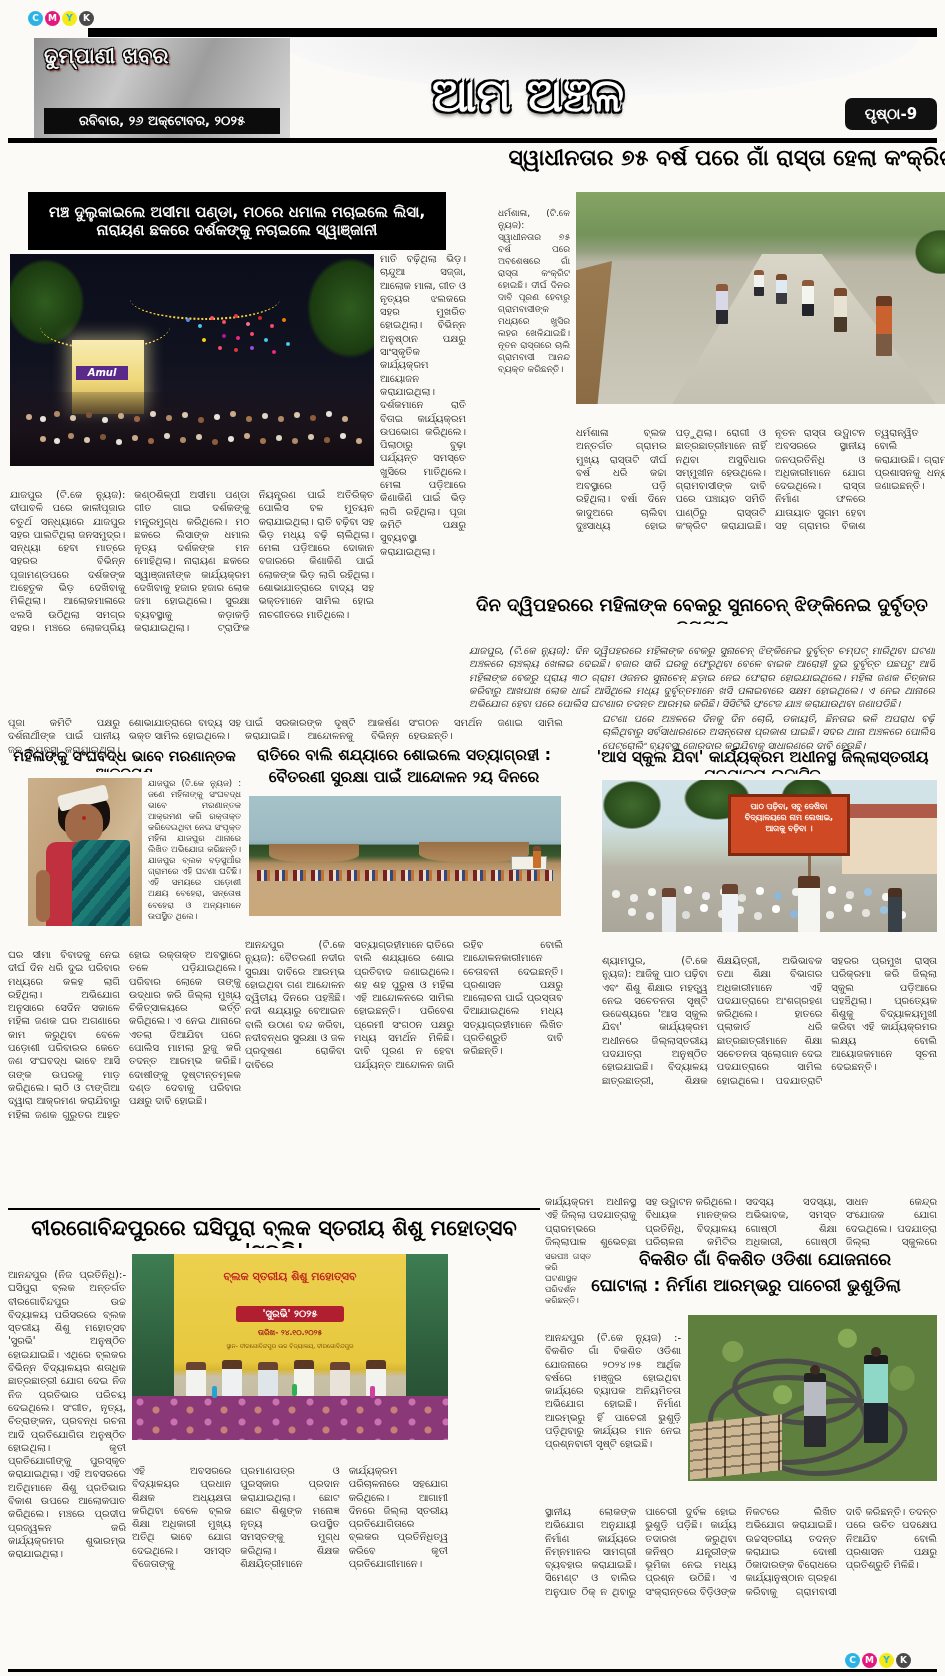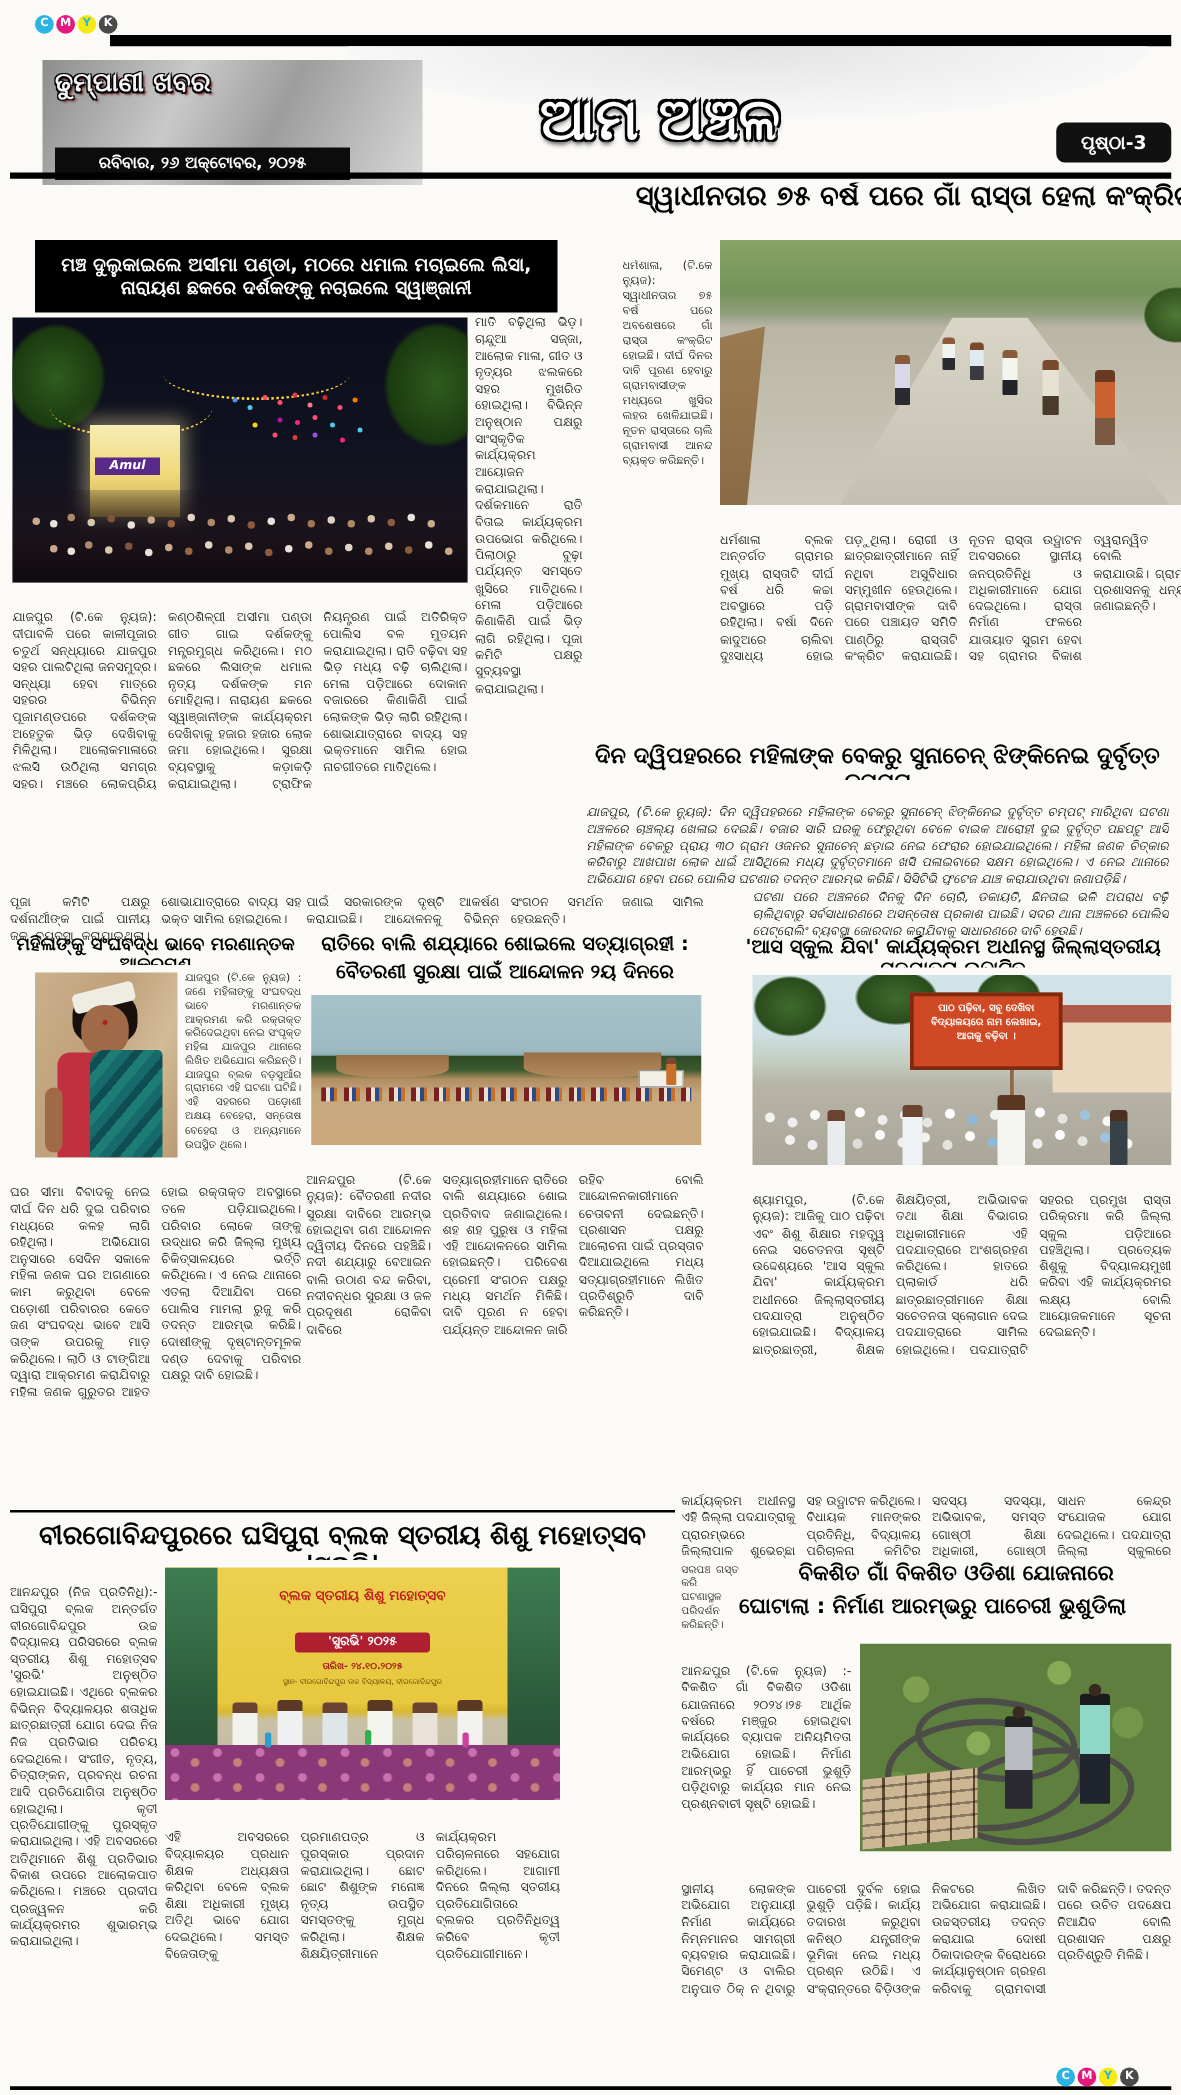--- a/index.html
+++ b/index.html
@@ -110,26 +110,26 @@
 </head>
 <body>
 
 <div class="abs cmyk" style="left:28px;top:6px;">
   <span class="c">C</span><span class="m">M</span><span class="y">Y</span><span class="k">K</span>
 </div>
 
 <div class="abs" style="left:28px;top:26px;width:909px;height:110px;">
   <div class="abs rule" style="left:60px;top:2px;width:849px;height:9px;"></div>
   <div class="abs gray-wash" style="left:250px;top:11px;width:640px;height:58px;"></div>
-  <div class="abs masthead-photo" style="left:6px;top:22px;width:304px;height:100px;">
+  <div class="abs masthead-photo" style="left:6px;top:12px;width:256px;height:100px;">
     <div class="abs paper-name" style="left:10px;top:6px;">ଢୁମ୍ପାଣୀ ଖବର</div>
     <div class="abs date-bar" style="left:10px;top:70px;width:236px;height:26px;line-height:26px;">ରବିବାର, ୨୬ ଅକ୍ଟୋବର, ୨୦୨୫</div>
   </div>
   <div class="abs section-title" style="left:300px;top:42px;width:400px;height:64px;">ଆମ ଅଞ୍ଚଳ</div>
-  <div class="abs page-badge" style="left:817px;top:72px;width:92px;height:32px;">ପୃଷ୍ଠା-3</div>
+  <div class="abs page-badge" style="left:817px;top:72px;width:92px;height:32px;">ପୃଷ୍ଠା-9</div>
 </div>
 <div class="abs rule" style="left:8px;top:138px;width:929px;height:5px;"></div>
 
 <div class="abs" style="left:8px;top:146px;width:458px;height:556px;">
   <div class="abs subhead-box" style="left:20px;top:46px;width:418px;height:58px;">ମଞ୍ଚ ଦୁଲୁକାଇଲେ ଅସୀମା ପଣ୍ଡା, ମଠରେ ଧମାଲ ମଚାଇଲେ ଲିସା, ନାରାୟଣ ଛକରେ ଦର୍ଶକଙ୍କୁ ନଚାଇଲେ ସ୍ୱାଞ୍ଜାନୀ</div>
   <div class="photo ph-night" style="left:2px;top:108px;width:364px;height:212px;">
     <div class="abs np-tree" style="left:-20px;top:-12px;width:110px;height:120px;"></div>
     <div class="abs np-tree" style="left:280px;top:-16px;width:120px;height:140px;"></div>
     <div class="abs np-garland" style="left:30px;top:48px;width:130px;height:46px;"></div>
     <div class="abs np-garland" style="left:120px;top:24px;width:150px;height:40px;"></div>
@@ -174,21 +174,21 @@
   <div class="abs hl" style="left:0;top:48px;width:233px;height:24px;font-size:14.5px;">ମହିଳାଙ୍କୁ ସଂଘବଦ୍ଧ ଭାବେ ମରଣାନ୍ତକ ଆକ୍ରମଣ</div>
   <div class="photo ph-portrait" style="left:20px;top:78px;width:114px;height:148px;">
     <div class="abs pt-hair" style="left:30px;top:14px;width:52px;height:44px;"></div>
     <div class="abs pt-band" style="left:30px;top:12px;width:50px;height:16px;"></div>
     <div class="abs pt-face" style="left:37px;top:26px;width:38px;height:40px;"></div>
     <div class="abs" style="left:54px;top:38px;width:4px;height:4px;border-radius:50%;background:#b02020;"></div>
     <div class="abs pt-body" style="left:18px;top:64px;width:76px;height:84px;"></div>
     <div class="abs pt-sari" style="left:44px;top:62px;width:58px;height:86px;"></div>
     <div class="abs" style="left:8px;top:92px;width:14px;height:52px;border-radius:7px;background:#a06a48;"></div>
   </div>
-  <div class="abs small-text" style="left:140px;top:78px;width:93px;height:150px;">ଯାଜପୁର (ଟି.କେ ନ୍ୟୁଜ) : ଜଣେ ମହିଳାଙ୍କୁ ସଂଘବଦ୍ଧ ଭାବେ ମରଣାନ୍ତକ ଆକ୍ରମଣ କରି ରକ୍ତାକ୍ତ କରିଦେଇଥିବା ନେଇ ସଂପୃକ୍ତ ମହିଳା ଯାଜପୁର ଥାନାରେ ଲିଖିତ ଅଭିଯୋଗ କରିଛନ୍ତି। ଯାଜପୁର ବ୍ଲକ ବଡ଼ସୁଆଁର ଗ୍ରାମରେ ଏହି ଘଟଣା ଘଟିଛି। ଏହି ସହରରେ ପଡ଼ୋଶୀ ଅକ୍ଷୟ ବେହେରା, ସନ୍ତୋଷ ବେହେରା ଓ ଅନ୍ୟମାନେ ଉପସ୍ଥିତ ଥିଲେ।</div>
+  <div class="abs small-text" style="left:140px;top:78px;width:93px;height:150px;">ଯାଜପୁର (ଟି.କେ ନ୍ୟୁଜ) : ଜଣେ ମହିଳାଙ୍କୁ ସଂଘବଦ୍ଧ ଭାବେ ମରଣାନ୍ତକ ଆକ୍ରମଣ କରି ରକ୍ତାକ୍ତ କରିଦେଇଥିବା ନେଇ ସଂପୃକ୍ତ ମହିଳା ଯାଜପୁର ଥାନାରେ ଲିଖିତ ଅଭିଯୋଗ କରିଛନ୍ତି। ଯାଜପୁର ବ୍ଲକ ବଡ଼ସୁଆଁର ଗ୍ରାମରେ ଏହି ଘଟଣା ଘଟିଛି। ଏହି ସମୟରେ ପଡ଼ୋଶୀ ଅକ୍ଷୟ ବେହେରା, ସନ୍ତୋଷ ବେହେରା ଓ ଅନ୍ୟମାନେ ଉପସ୍ଥିତ ଥିଲେ।</div>
   <div class="abs col-text cols-2" style="left:0;top:232px;width:233px;height:270px;">ଘର ସୀମା ବିବାଦକୁ ନେଇ ଦୀର୍ଘ ଦିନ ଧରି ଦୁଇ ପରିବାର ମଧ୍ୟରେ କଳହ ଲାଗି ରହିଥିଲା। ଅଭିଯୋଗ ଅନୁସାରେ ସେଦିନ ସକାଳେ ମହିଳା ଜଣକ ଘର ଅଗଣାରେ କାମ କରୁଥିବା ବେଳେ ପଡ଼ୋଶୀ ପରିବାରର କେତେ ଜଣ ସଂଘବଦ୍ଧ ଭାବେ ଆସି ତାଙ୍କ ଉପରକୁ ମାଡ଼ କରିଥିଲେ। ଲାଠି ଓ ଟାଙ୍ଗିଆ ଦ୍ୱାରା ଆକ୍ରମଣ କରାଯିବାରୁ ମହିଳା ଜଣକ ଗୁରୁତର ଆହତ ହୋଇ ରକ୍ତାକ୍ତ ଅବସ୍ଥାରେ ତଳେ ପଡ଼ିଯାଇଥିଲେ। ପରିବାର ଲୋକେ ତାଙ୍କୁ ଉଦ୍ଧାର କରି ଜିଲ୍ଲା ମୁଖ୍ୟ ଚିକିତ୍ସାଳୟରେ ଭର୍ତ୍ତି କରିଥିଲେ। ଏ ନେଇ ଥାନାରେ ଏତଲା ଦିଆଯିବା ପରେ ପୋଲିସ ମାମଲା ରୁଜୁ କରି ତଦନ୍ତ ଆରମ୍ଭ କରିଛି। ଦୋଷୀଙ୍କୁ ଦୃଷ୍ଟାନ୍ତମୂଳକ ଦଣ୍ଡ ଦେବାକୁ ପରିବାର ପକ୍ଷରୁ ଦାବି ହୋଇଛି।</div>
 </div>
 
 <div class="abs" style="left:245px;top:700px;width:318px;height:506px;">
   <div class="abs hl" style="left:0;top:46px;width:318px;height:22px;font-size:15.5px;">ରାତିରେ ବାଲି ଶଯ୍ୟାରେ ଶୋଇଲେ ସତ୍ୟାଗ୍ରହୀ :</div>
   <div class="abs col-text cols-2" style="left:0;top:0;width:318px;height:44px;">ପାଇଁ ସରକାରଙ୍କ ଦୃଷ୍ଟି ଆକର୍ଷଣ କରାଯାଇଛି। ଆନ୍ଦୋଳନକୁ ବିଭିନ୍ନ ସଂଗଠନ ସମର୍ଥନ ଜଣାଇ ସାମିଲ ହେଉଛନ୍ତି।</div>
   <div class="abs hl" style="left:0;top:68px;width:318px;height:22px;font-size:15.5px;">ବୈତରଣୀ ସୁରକ୍ଷା ପାଇଁ ଆନ୍ଦୋଳନ ୨ୟ ଦିନରେ</div>
   <div class="photo ph-sand" style="left:4px;top:96px;width:312px;height:120px;">
     <div class="abs sd-cut" style="left:20px;top:48px;width:90px;height:18px;"></div>
     <div class="abs sd-cut" style="left:170px;top:46px;width:110px;height:20px;"></div>

